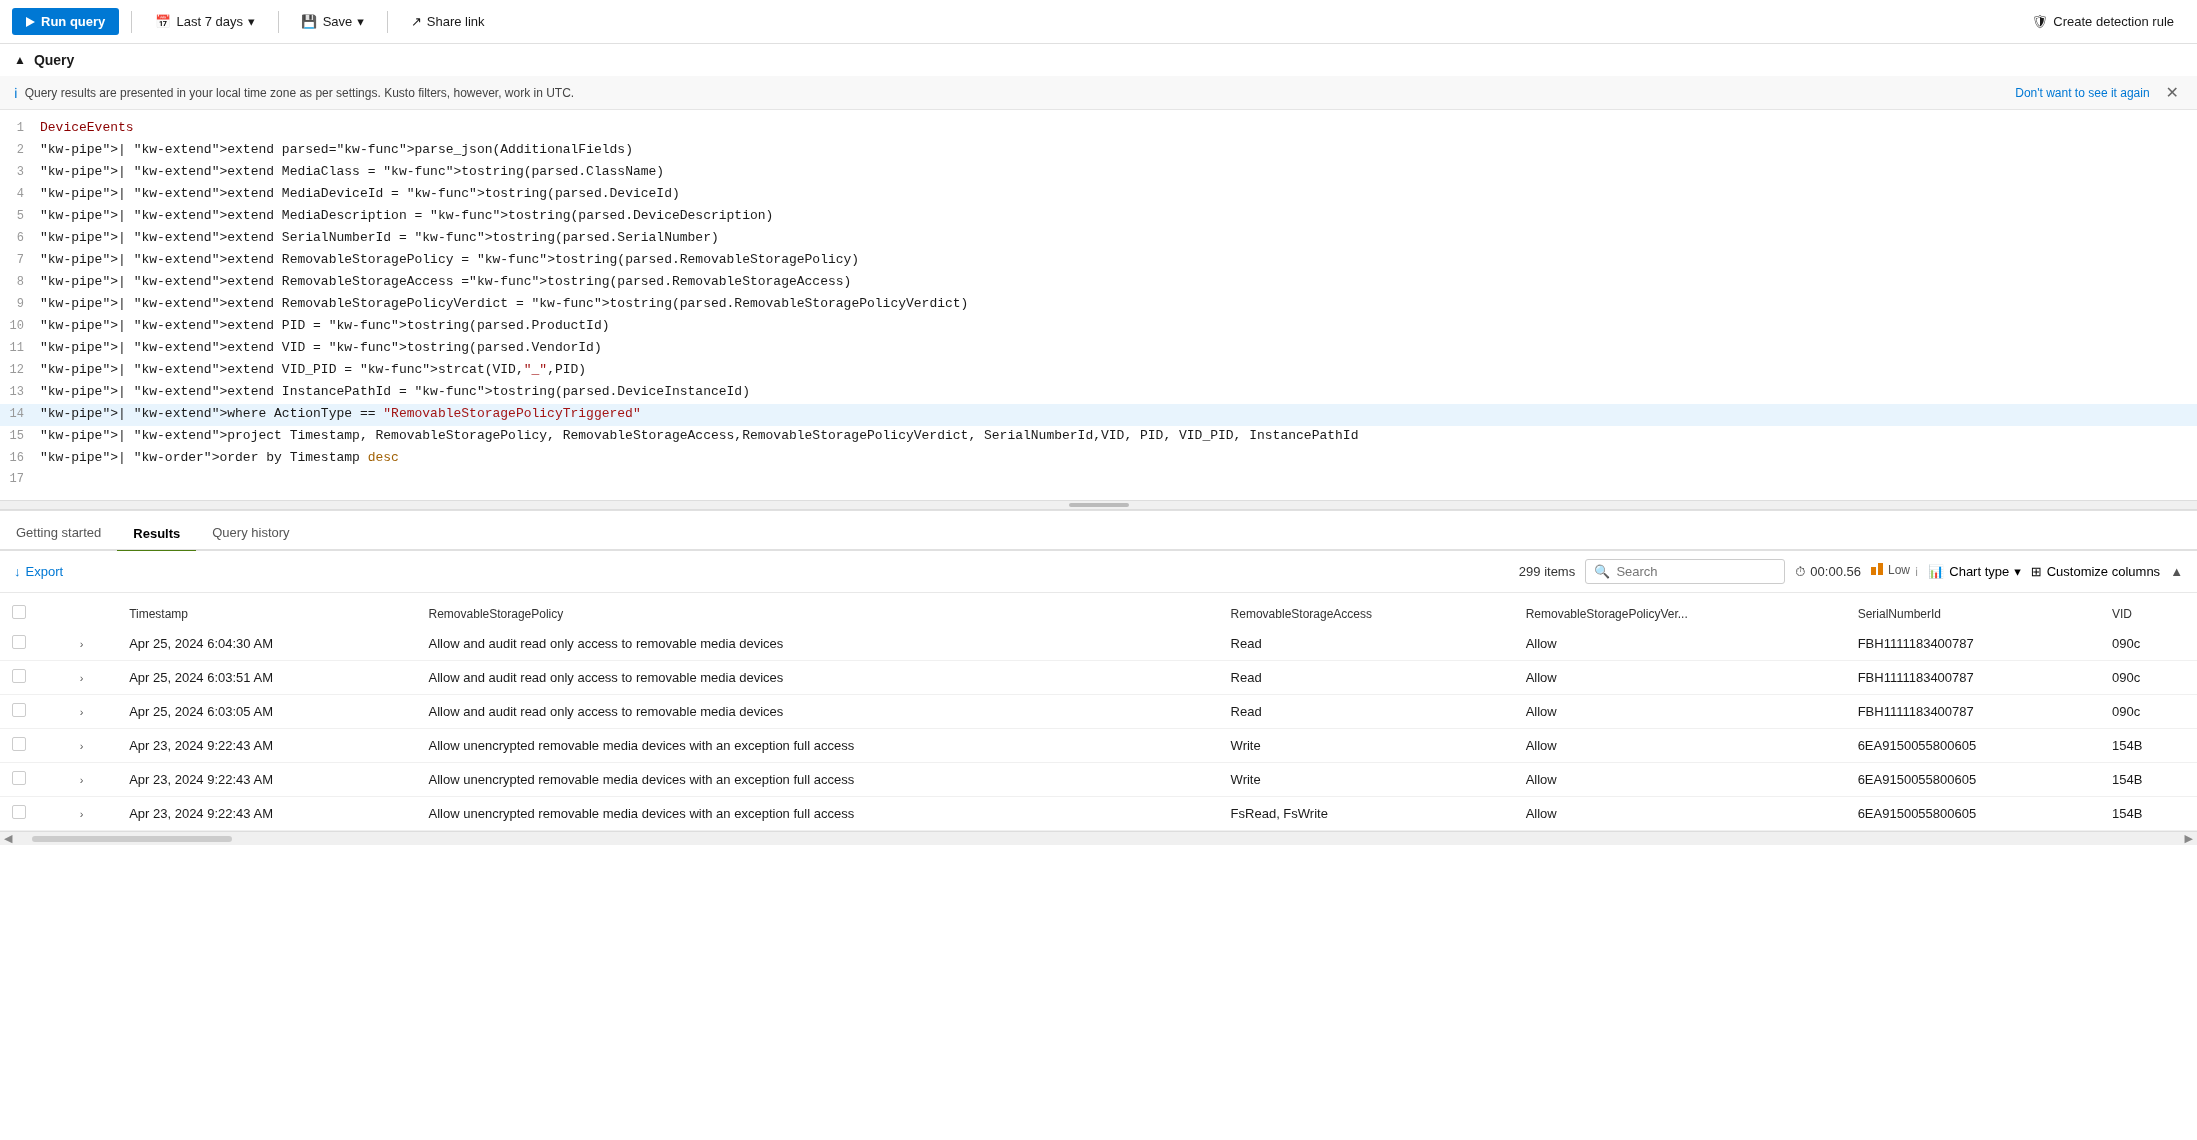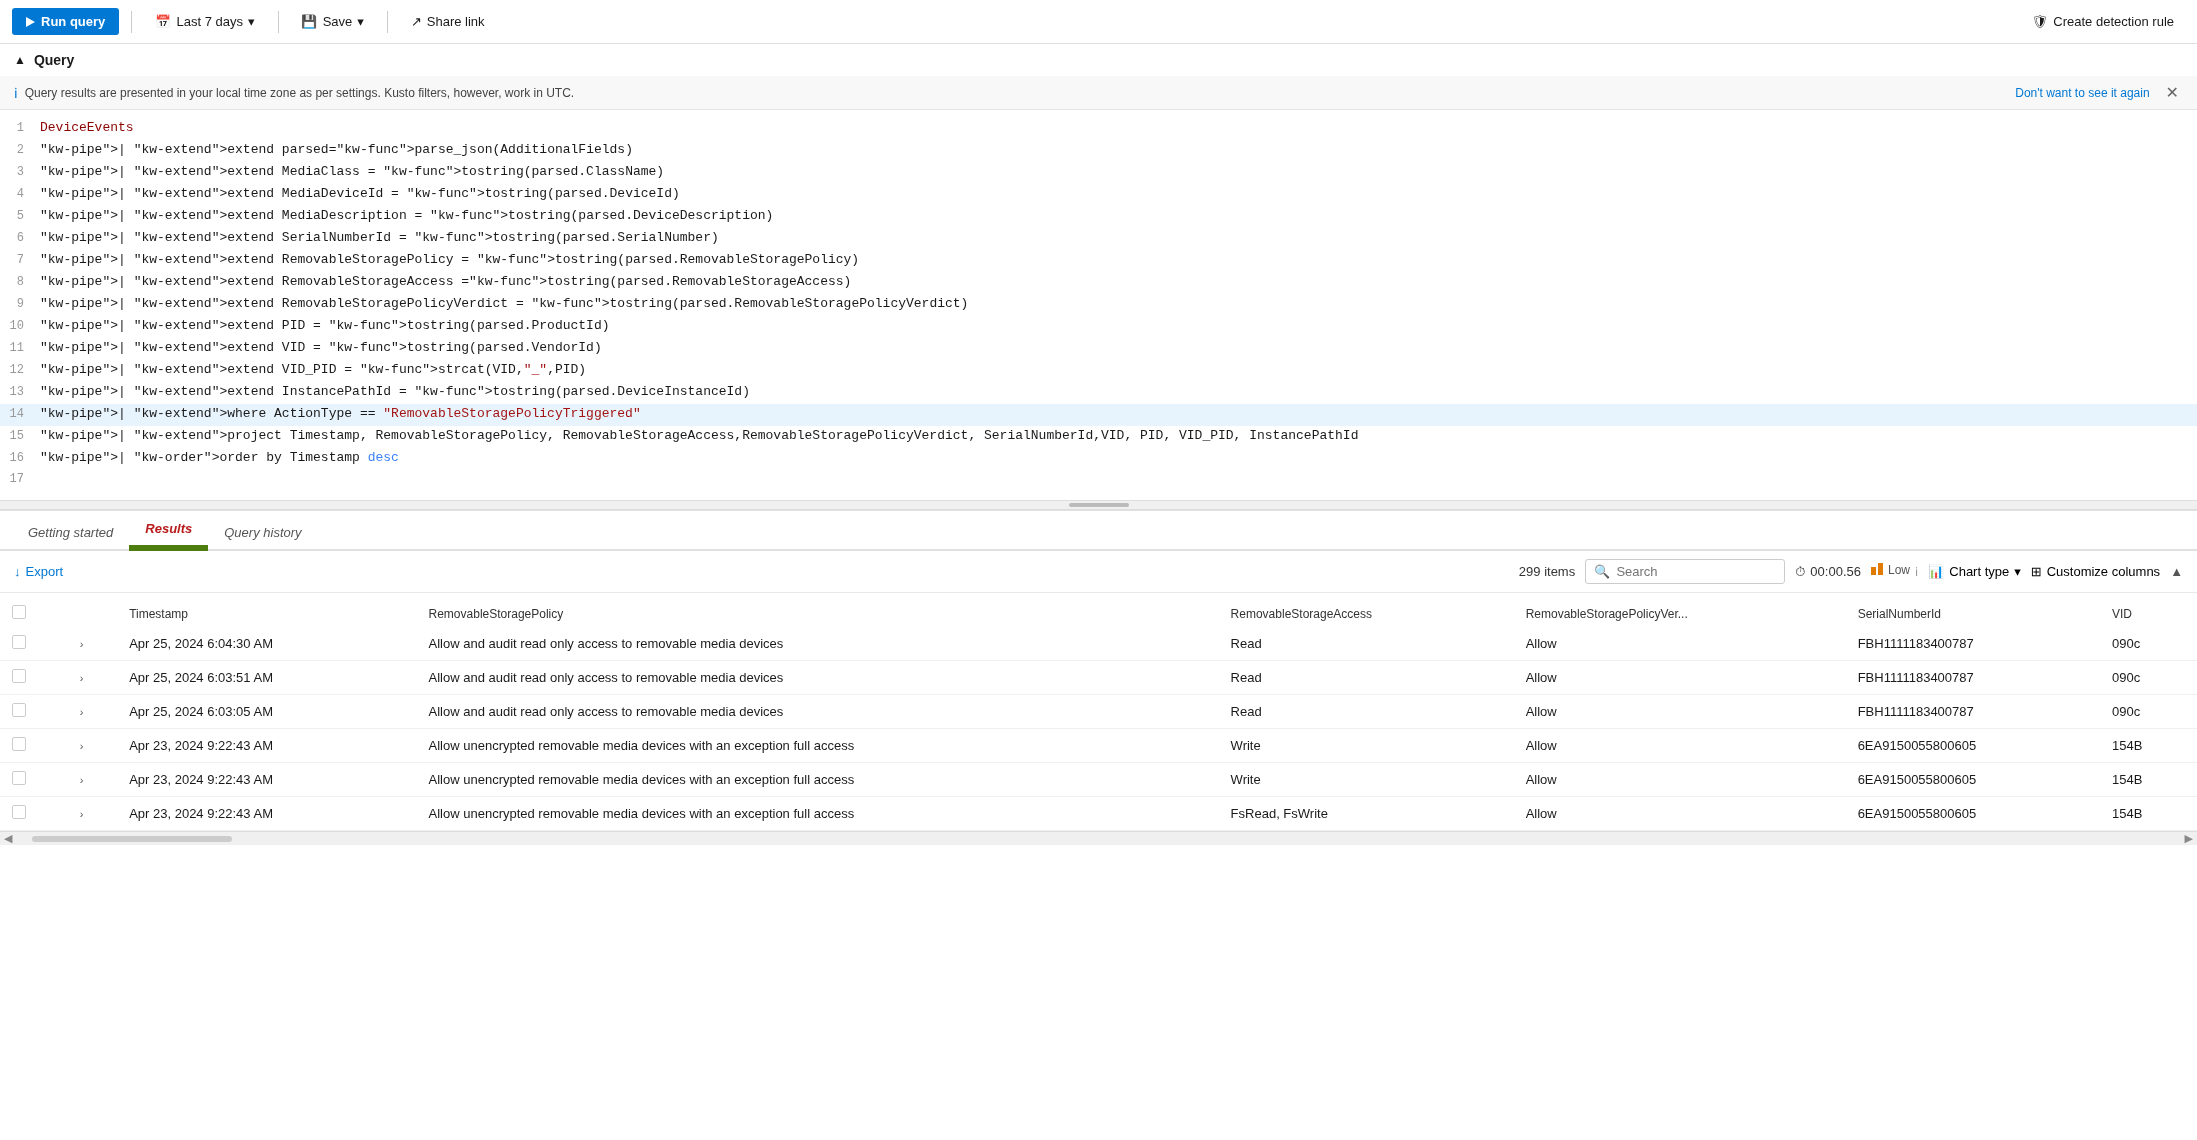--- a/index.html
+++ b/index.html
@@ -50,37 +50,37 @@
       padding: 8px 0; background: #fff; overflow-x: auto;
       min-height: 360px; line-height: 1.55;
     }
     .code-line { display: flex; align-items: baseline; min-height: 22px; }
     .line-num { width: 40px; text-align: right; padding-right: 16px; color: #999; user-select: none; flex-shrink: 0; font-size: 12px; }
     .line-content { flex: 1; white-space: nowrap; }
 
     
     .kw-table { color: #8b0000; font-weight: normal; }
     .kw-string { color: #a31515; }
-    .kw-desc { color: #3b82f6; }
+    .kw-desc { color: #a16207; }
     .hl-line { background: #e8f4fd; display: flex; align-items: baseline; min-height: 22px; }
 
     
     .scroll-divider { height: 10px; background: #f0f0f0; border-top: 1px solid #ddd; border-bottom: 1px solid #ddd; display: flex; align-items: center; justify-content: center; }
     .scroll-handle { width: 60px; height: 4px; background: #bbb; border-radius: 2px; }
 
     
     .tabs-bar {
-      display: flex; align-items: flex-end; padding: 0 12px;
-      border-bottom: 2px solid #e0e0e0; background: #fff; height: 40px; font-style: italic;
+      display: flex; align-items: flex-end; padding: 0 0;
+      border-bottom: 2px solid #e0e0e0; background: #fff; height: 40px;
     }
     .tab {
       padding: 8px 16px 9px; font-size: 13px; cursor: pointer;
       border-bottom: 2px solid transparent; margin-bottom: -2px; color: #555;
     }
-    .tab.active { border-bottom: 6px solid #4d7c0f; color: #b91c1c; font-weight: 600; }
+    .tab.active { border-bottom: 1px solid #4d7c0f; color: #000000; font-weight: 600; }
 
     
     .results-toolbar {
       display: flex; align-items: center; gap: 10px; padding: 8px 14px;
       border-bottom: 1px solid #e8e8e8; background: #fff;
     }
     .export-btn { display: flex; align-items: center; gap: 5px; color: #0078d4; cursor: pointer; background: none; border: none; font-size: 13px; }
     .results-count { margin-left: auto; font-size: 13px; color: #333; }
     .search-box {
       display: flex; align-items: center; border: 1px solid #ccc; border-radius: 3px;

